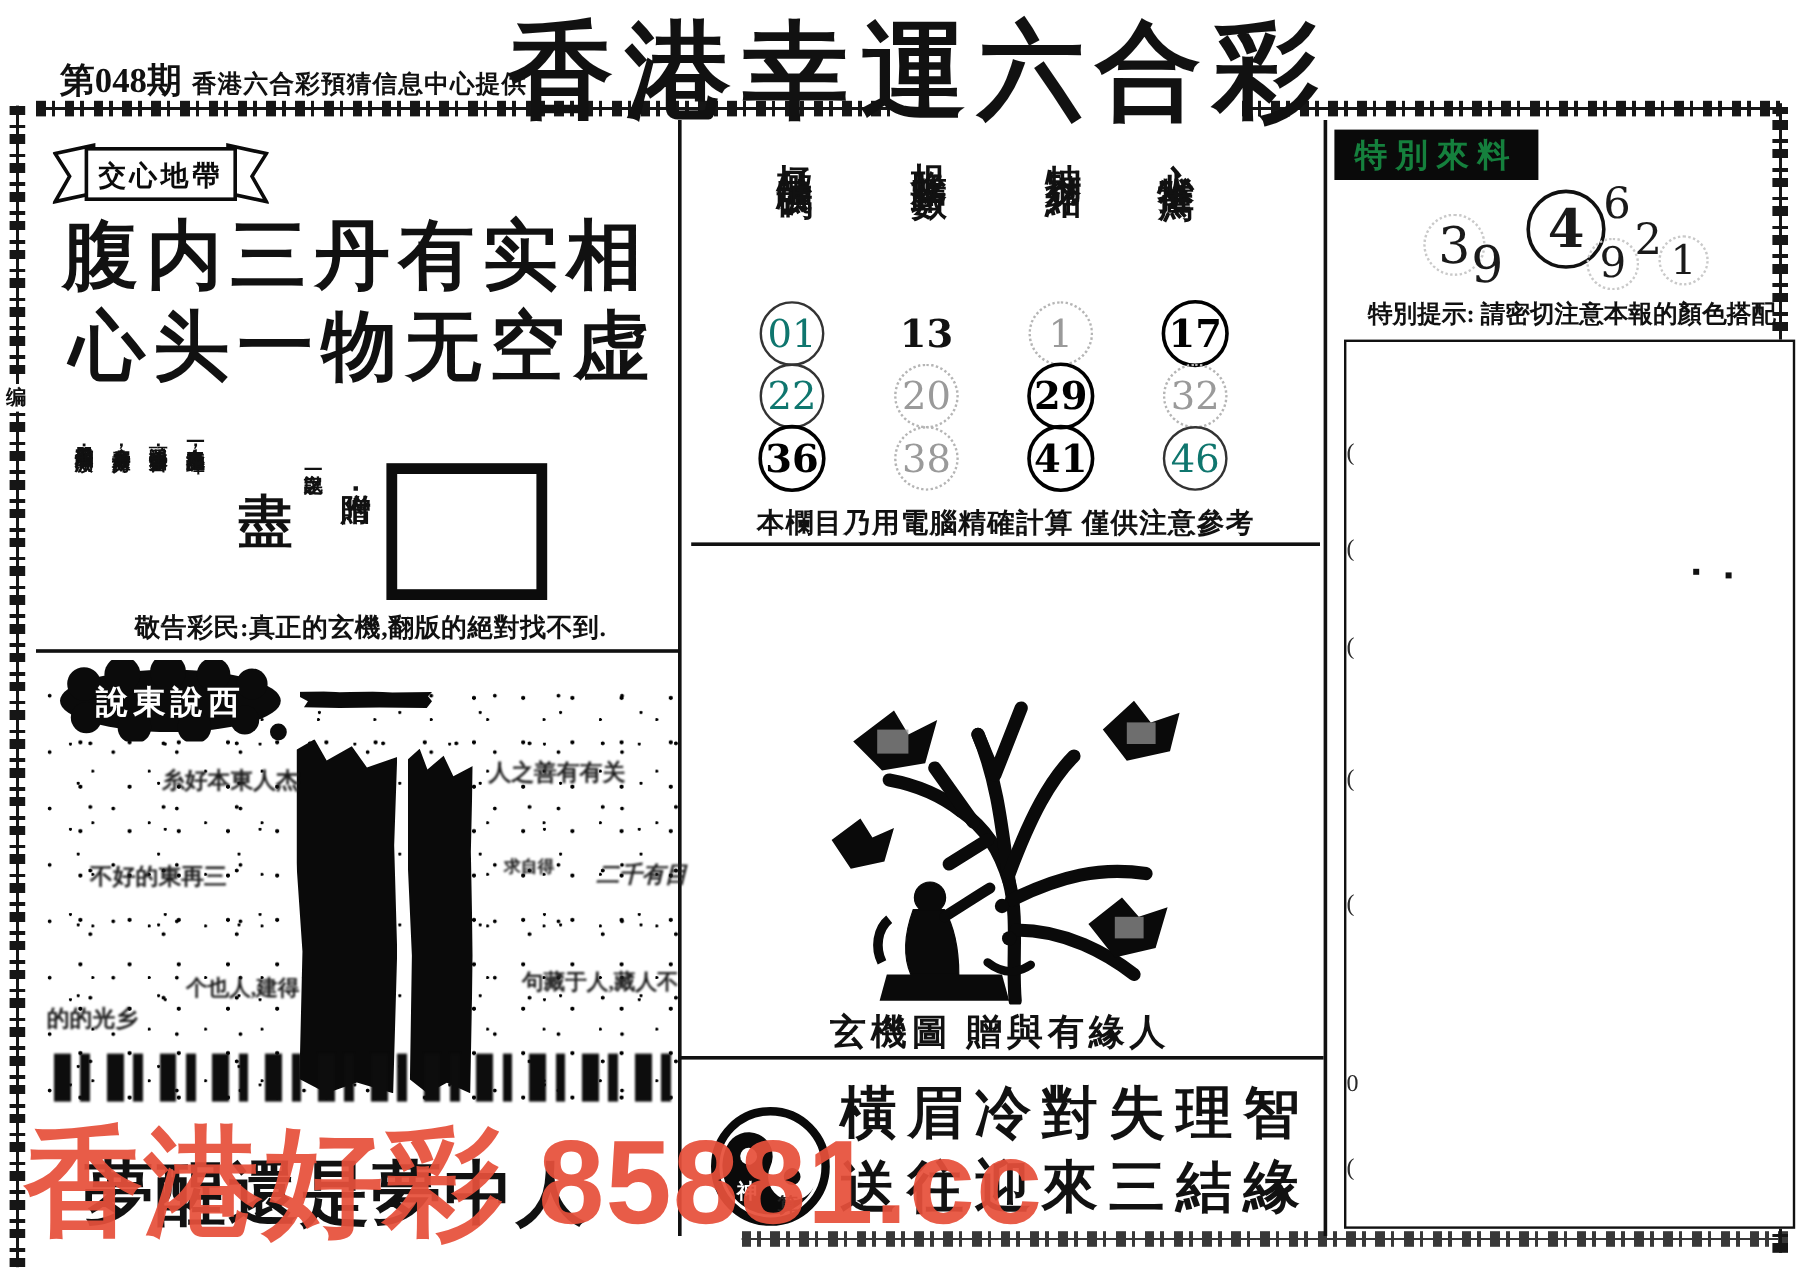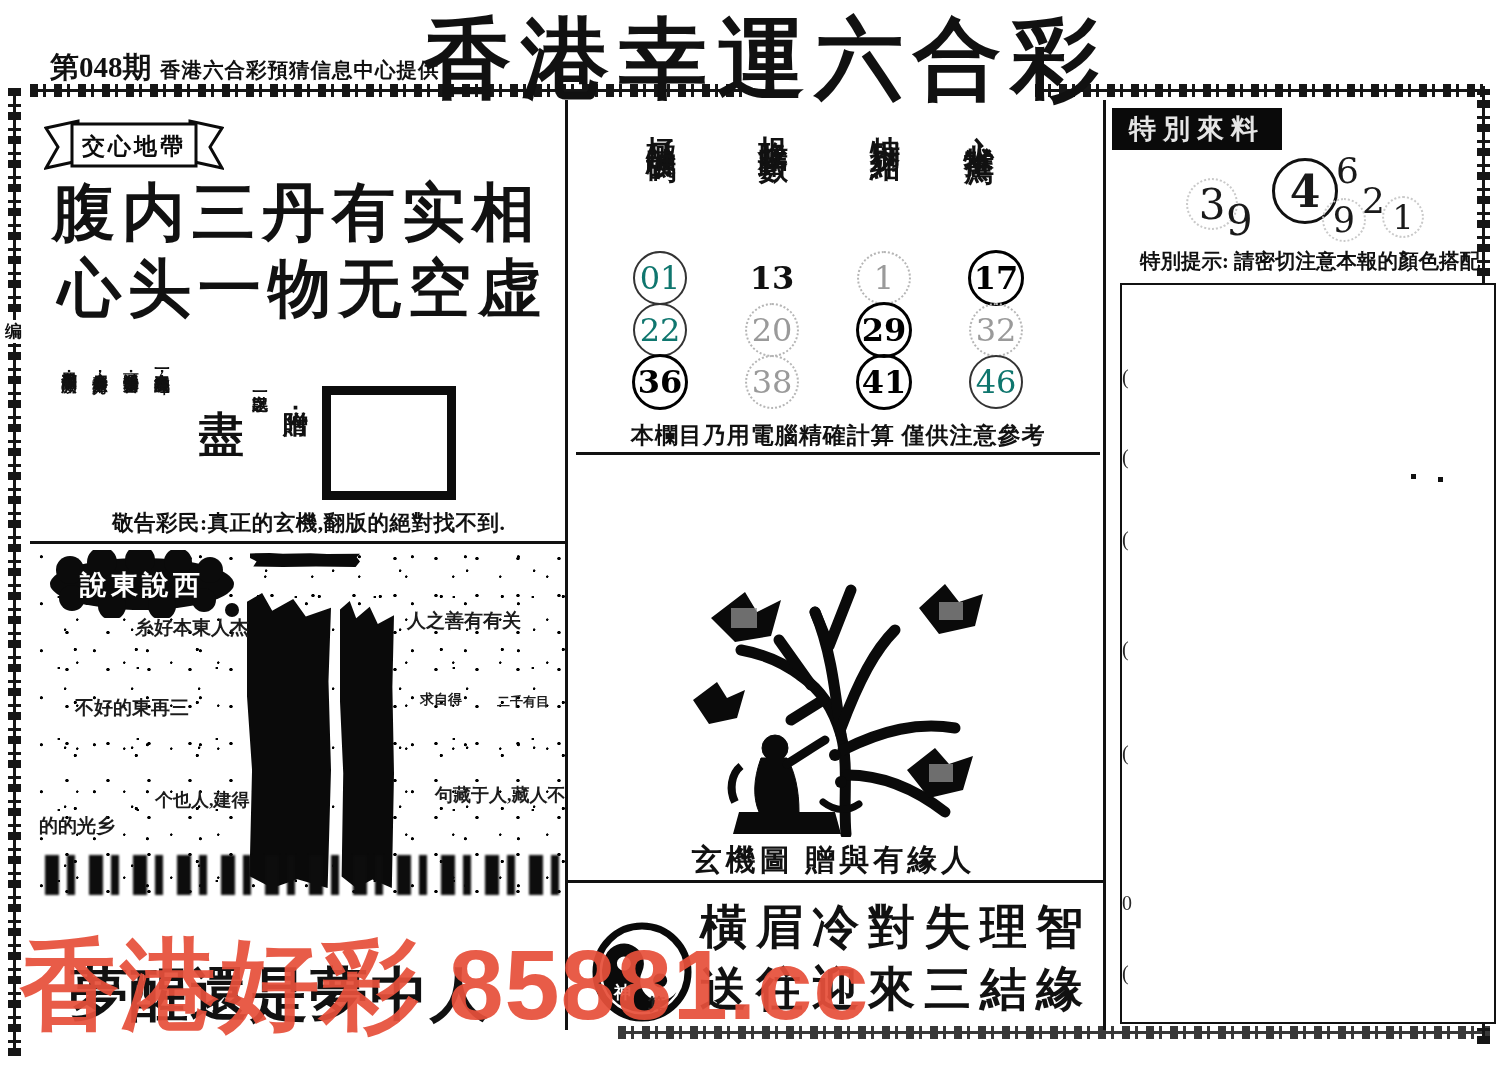--- a/index.html
+++ b/index.html
@@ -28,21 +28,21 @@
   .couplet{font-weight:900;font-size:63px;letter-spacing:7px;white-space:nowrap;}
   .vtext{writing-mode:vertical-rl;text-orientation:upright;}
   .poem{left:54px;top:360px;height:142px;font-size:15.5px;font-weight:700;line-height:2.0;letter-spacing:1px;}
   .seal-char{left:198px;top:404px;font-size:46px;font-weight:900;}
   .seal-note{left:249px;top:383px;height:100px;font-size:15.5px;font-weight:700;}
   .gift-label{left:279px;top:392px;height:95px;font-size:25px;font-weight:800;}
   .gift-box{left:322px;top:386px;width:116px;height:96px;border:9px solid #0c0c0c;background:#fff;}
   .warning{left:112px;top:508px;font-size:21.5px;font-weight:600;letter-spacing:0.5px;}
 
   
-  .noise{left:35px;top:553px;width:530px;height:348px;
+  .noise{left:35px;top:576px;width:530px;height:348px;
     background-image:
       radial-gradient(circle at 12% 8%, #000 1.2px, transparent 1.9px),
       radial-gradient(circle at 45% 30%, #000 1px, transparent 1.6px),
       radial-gradient(circle at 78% 15%, #000 1.4px, transparent 2px),
       radial-gradient(circle at 30% 62%, #000 1px, transparent 1.5px),
       radial-gradient(circle at 66% 82%, #000 1.3px, transparent 1.9px),
       radial-gradient(circle at 90% 55%, #000 1px, transparent 1.5px);
     background-size:53px 47px,67px 59px,41px 37px,79px 71px,61px 53px,47px 43px;}
   .frag{position:absolute;color:#1c1c1c;font-weight:700;filter:blur(0.7px);white-space:nowrap;}
   .tower{position:absolute;background:#0a0a0a;filter:blur(0.4px);
@@ -59,21 +59,21 @@
        font-family:"DejaVu Serif",serif;font-size:32px;color:#0f766e;}
   .num.ring{border:2px solid #333;}
   .num.boldring{border:3.5px solid #000;font-weight:bold;color:#000;}
   .num.faint{border:2px dotted #b5b5b5;color:#9a9a9a;}
   .num.plain{border:none;font-weight:bold;color:#111;}
   .disclaimer{left:576px;top:420px;width:524px;text-align:center;font-size:23px;font-weight:800;letter-spacing:1px;}
   .mystery-caption{left:566px;top:840px;width:535px;text-align:center;font-size:30px;font-weight:700;letter-spacing:4px;}
   .verse{left:700px;font-size:47px;font-weight:800;letter-spacing:9px;white-space:nowrap;}
 
   
-  .special-box{left:1112px;top:108px;width:170px;height:42px;background:#0a0a0a;color:#e5e5e5;
+  .special-box{left:1112px;top:108px;width:170px;height:42px;background:#0a0a0a;color:#15803d;
     display:flex;align-items:center;justify-content:center;font-size:27px;font-weight:900;letter-spacing:7px;}
   .sn{position:absolute;font-family:"DejaVu Serif",serif;color:#1a1a1a;}
   .snring{display:flex;align-items:center;justify-content:center;border-radius:50%;}
   .dotted{border:2px dotted #c9c9c9;}
   .tip{left:1140px;top:247px;font-size:20.5px;font-weight:600;white-space:nowrap;}
   .table-outer{left:1120px;top:283px;width:372px;height:737px;border:2.5px solid #111;background:#fff;}
   .table-header{left:1126px;top:289px;width:360px;height:58px;border:3px solid #111;background:#fff;
     display:flex;align-items:center;justify-content:center;gap:8px;}
   .table-title{font-size:37px;font-weight:900;letter-spacing:1px;white-space:nowrap;}
   .table-suffix{font-size:20px;font-weight:900;}
@@ -150,21 +150,21 @@
   </svg>
 
   <div class="abs noise">
     <div class="tower" style="left:212px;top:40px;width:84px;height:295px;"></div>
     <div class="tower" style="left:305px;top:48px;width:54px;height:287px;"></div>
     <div class="tower" style="left:215px;top:0px;width:110px;height:14px;"></div>
     <span class="frag" style="left:100px;top:62px;font-size:19px;">糸好本東人杰</span>
     <span class="frag" style="left:372px;top:55px;font-size:19px;">人之善有有关</span>
     <span class="frag" style="left:40px;top:142px;font-size:19px;">不好的東再三</span>
     <span class="frag" style="left:385px;top:138px;font-size:14px;">求自得</span>
-    <span class="frag" style="left:462px;top:140px;font-size:13px;">二千有目</span>
+    <span class="frag" style="left:462px;top:140px;font-size:19px;font-style:italic;">二千有目</span>
     <span class="frag" style="left:4px;top:228px;font-size:19px;margin-top:32px;">的的光乡</span>
     <span class="frag" style="left:120px;top:235px;font-size:18px;">个也人,建得</span>
     <span class="frag" style="left:400px;top:230px;font-size:18px;">句藏于人,藏人不</span>
     <div class="smudgeband" style="left:10px;top:302px;width:515px;height:40px;"></div>
   </div>
 
   <span class="abs slogan" style="left:70px;top:956px;font-size:58px;z-index:10;">夢醒還是夢中人</span>
 
   <span class="colhead" style="left:645px;top:112px;">極品號碼</span>
   <span class="colhead" style="left:757px;top:112px;">捉膽路數</span>

